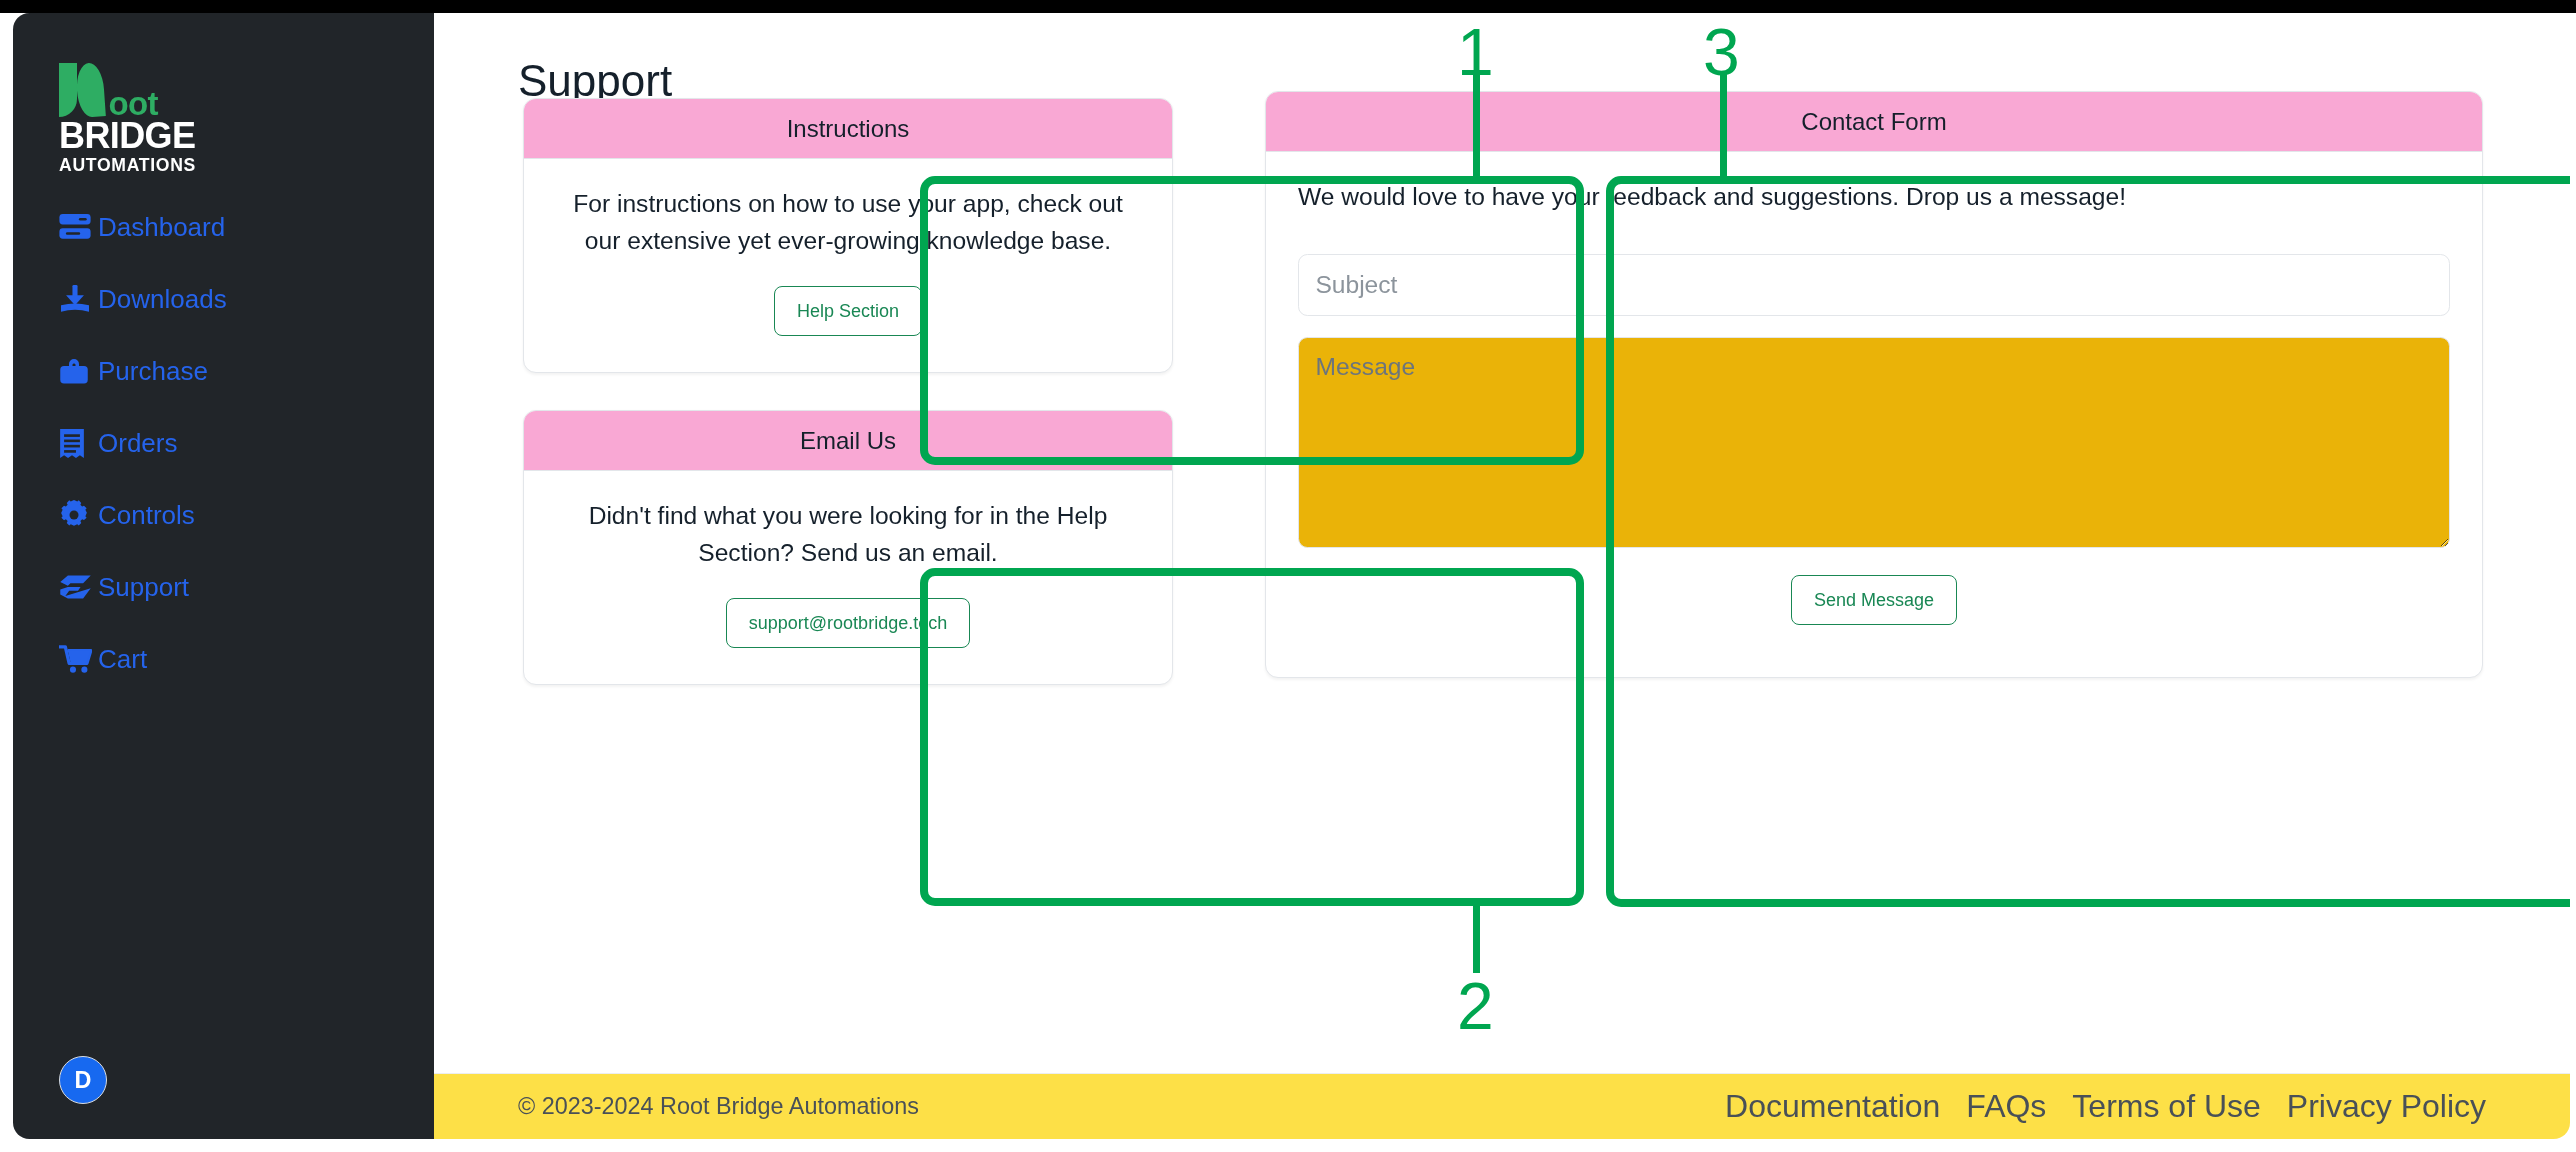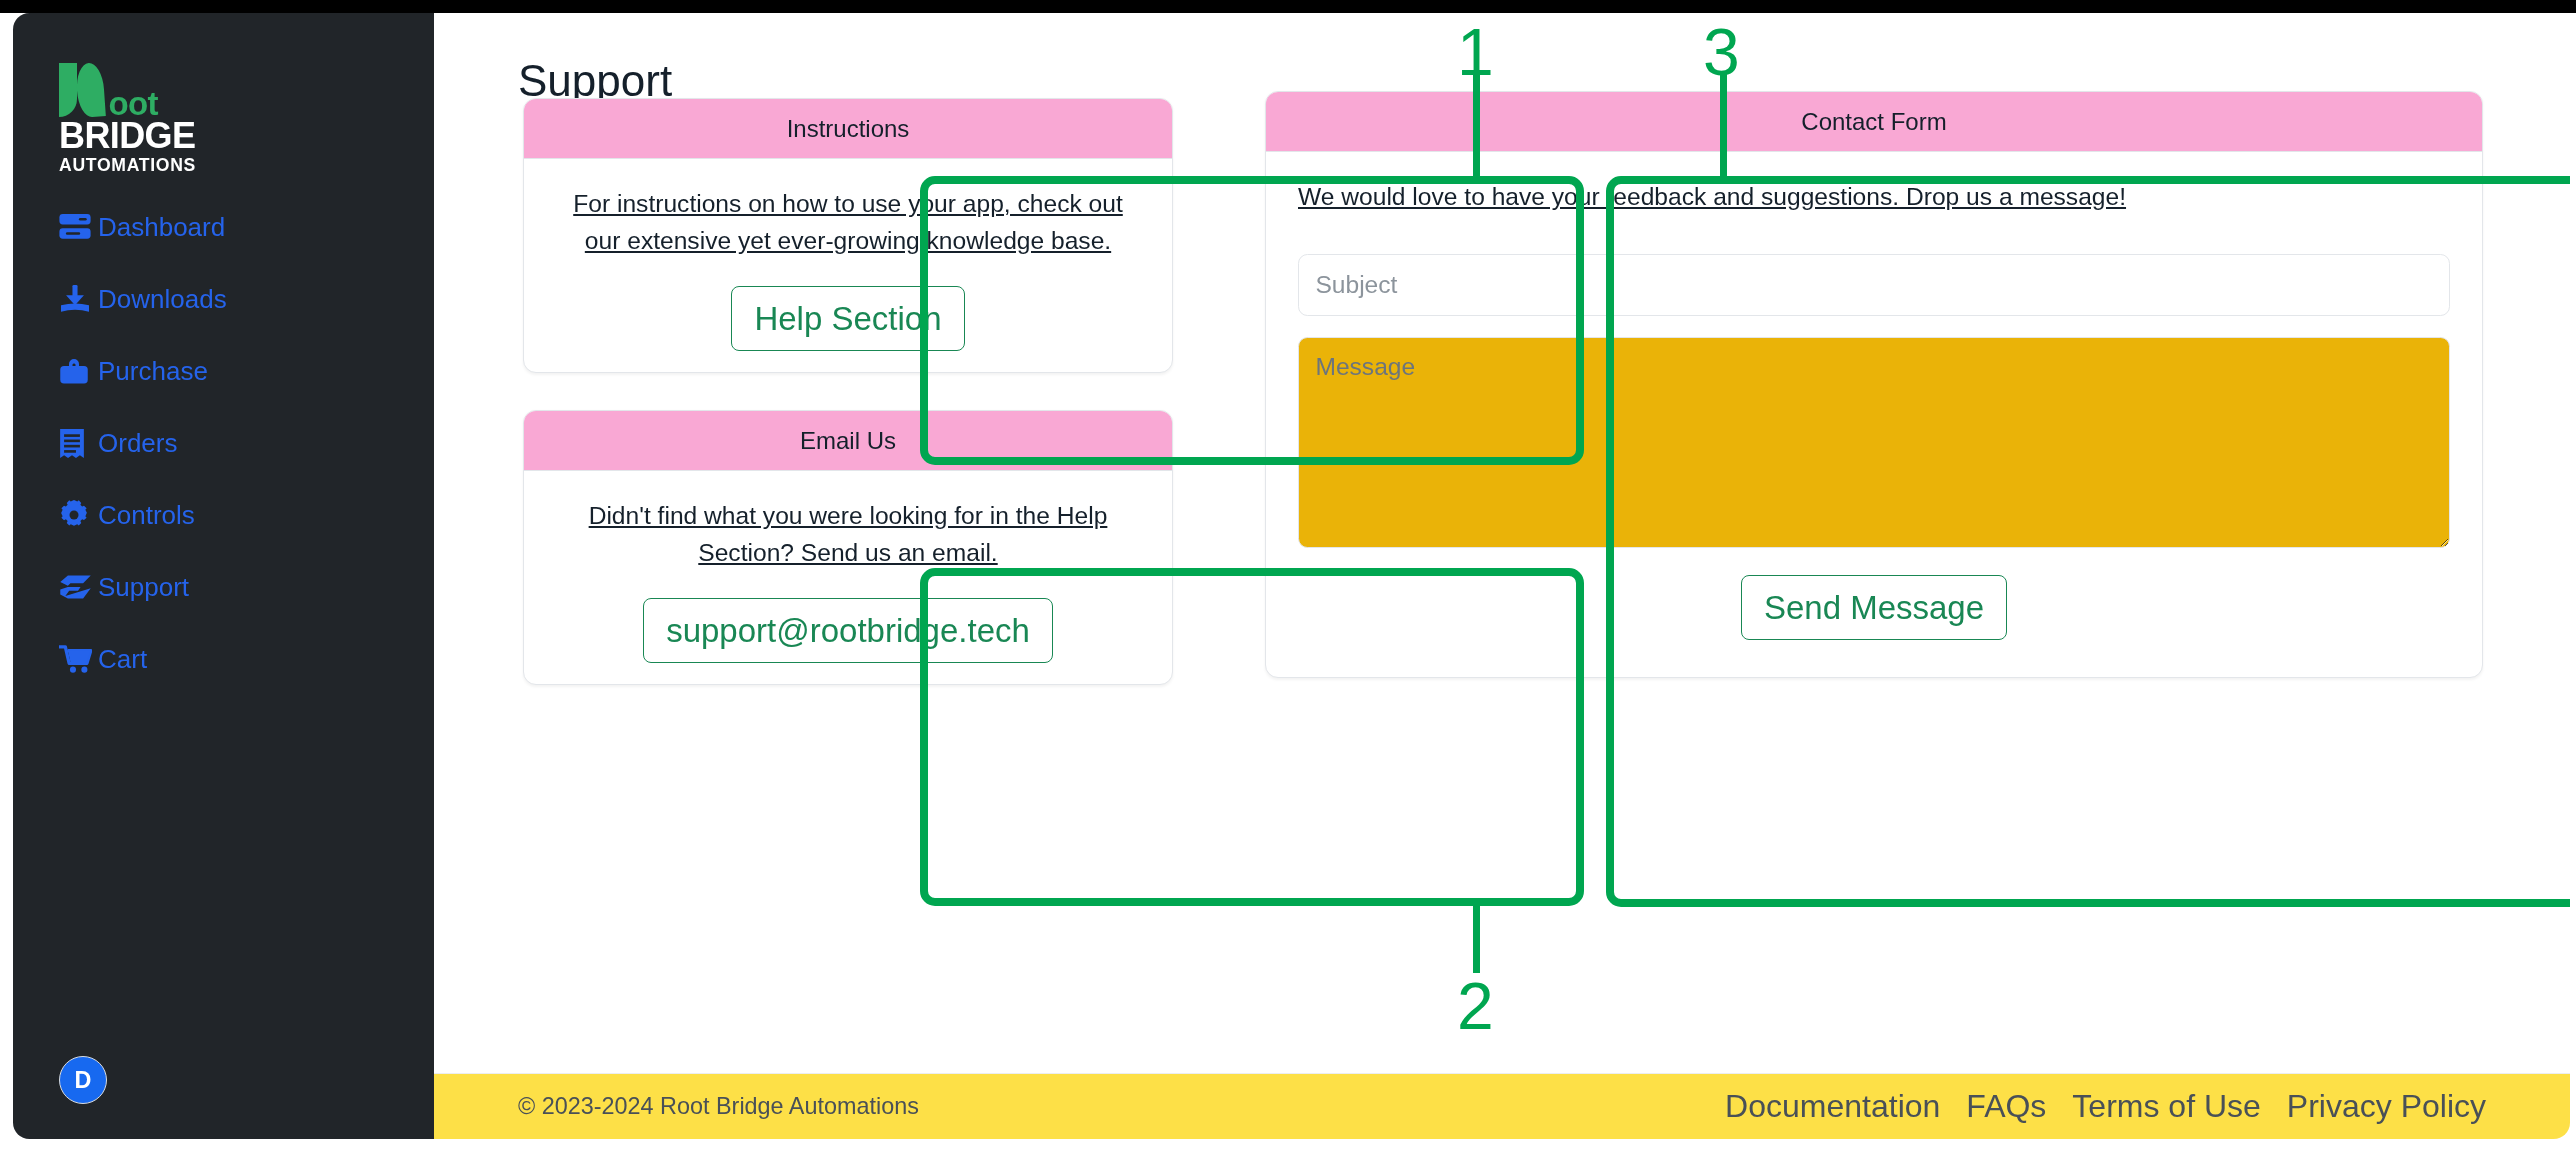--- a/index.html
+++ b/index.html
@@ -186,33 +186,32 @@
     line-height: 1;
   }
   .card-body {
     padding: 27px 32px 29px;
   }
   .card-text {
     text-align: center;
     font-size: 24.6px;
     line-height: 1.48;
     color: #15202b;
-    text-decoration: underline;
   }
   .card-text.left {
     text-align: left;
   }
 
   .btn-outline {
     display: inline-block;
     border: 1.8px solid #198754;
     color: #198754;
     background: #ffffff;
     border-radius: 8px;
-    font-size: 33px;
+    font-size: 18px;
     line-height: 1;
     padding: 15px 22px;
     cursor: pointer;
     font-family: "Liberation Sans", sans-serif;
   }
   .center-row {
     text-align: center;
     margin-top: 27px;
   }
 

